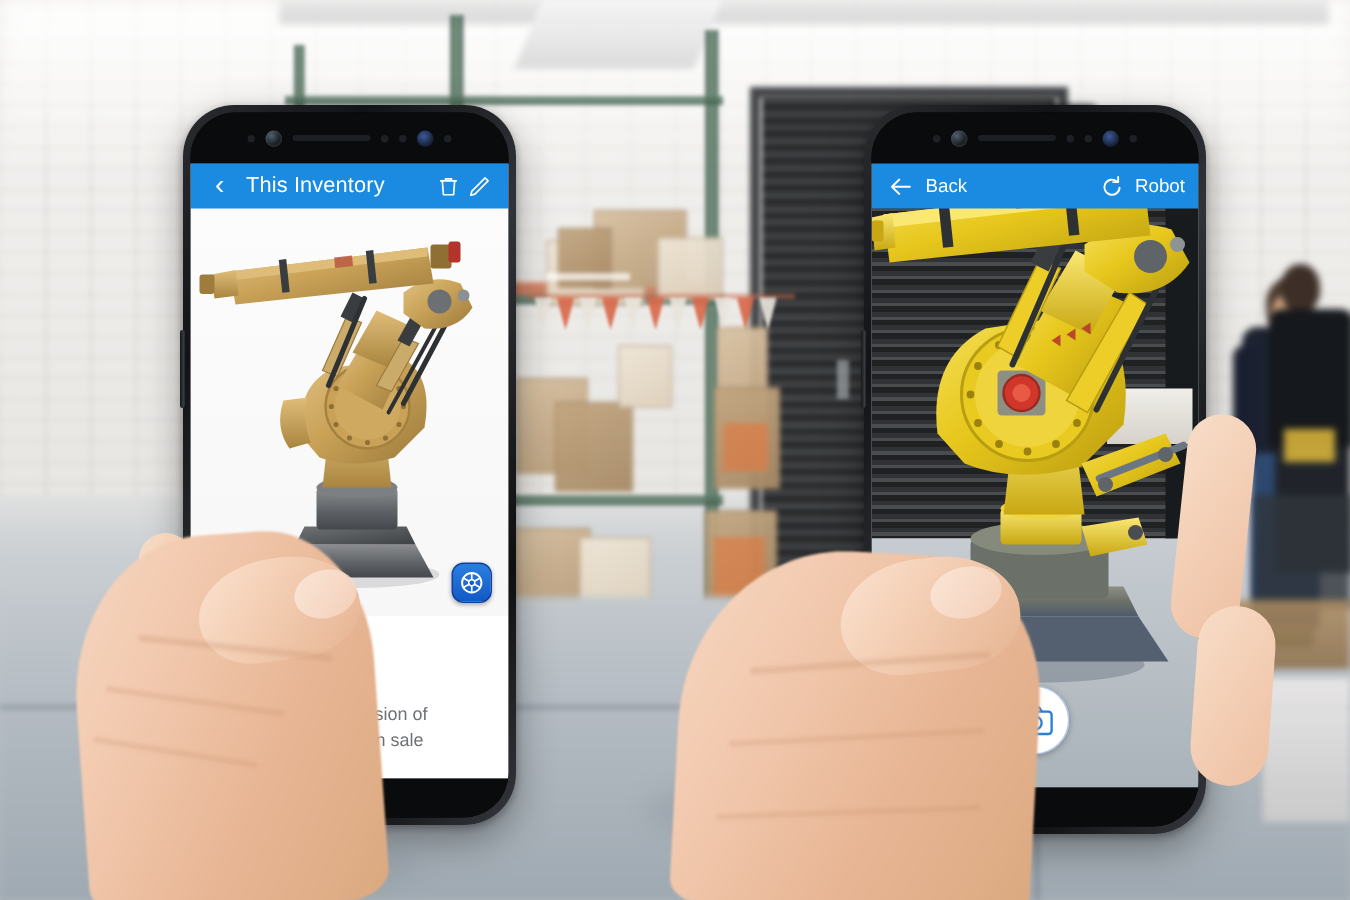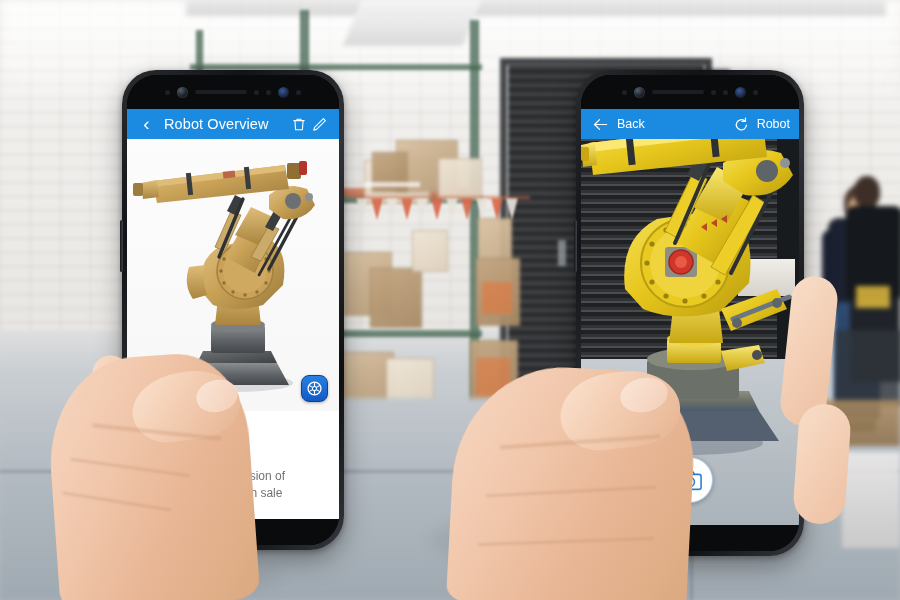--- a/index.html
+++ b/index.html
@@ -487,21 +487,21 @@
         <div class="sensor"></div>
       </div>
 
       <div class="phone-screen" style="top:34px; bottom:26px;">
         <div class="content-left">
 
           <div class="appbar" style="top:0;">
             <div class="icon-btn">
               <span class="chev-back">‹</span>
             </div>
-            <div class="appbar-title">Robot Overview</div>
+            <div class="appbar-title">This Inventory</div>
             <div class="appbar-spacer"></div>
             <div class="icon-btn">
               <svg width="14" height="15" viewBox="0 0 14 15">
                 <path d="M1.8 3.6h10.4M5 3.6V2.2h4v1.4M2.9 3.6l.7 9.2h6.8l.7-9.2" fill="none" stroke="#fff" stroke-width="1.1" stroke-linecap="round" stroke-linejoin="round"></path>
               </svg>
             </div>
             <div class="icon-btn">
               <svg width="15" height="15" viewBox="0 0 15 15">
                 <path d="M11.4 1.6l2 2L4.6 12.4 1.8 13.2l.8-2.8z" fill="none" stroke="#fff" stroke-width="1.1" stroke-linejoin="round"></path>
               </svg>

